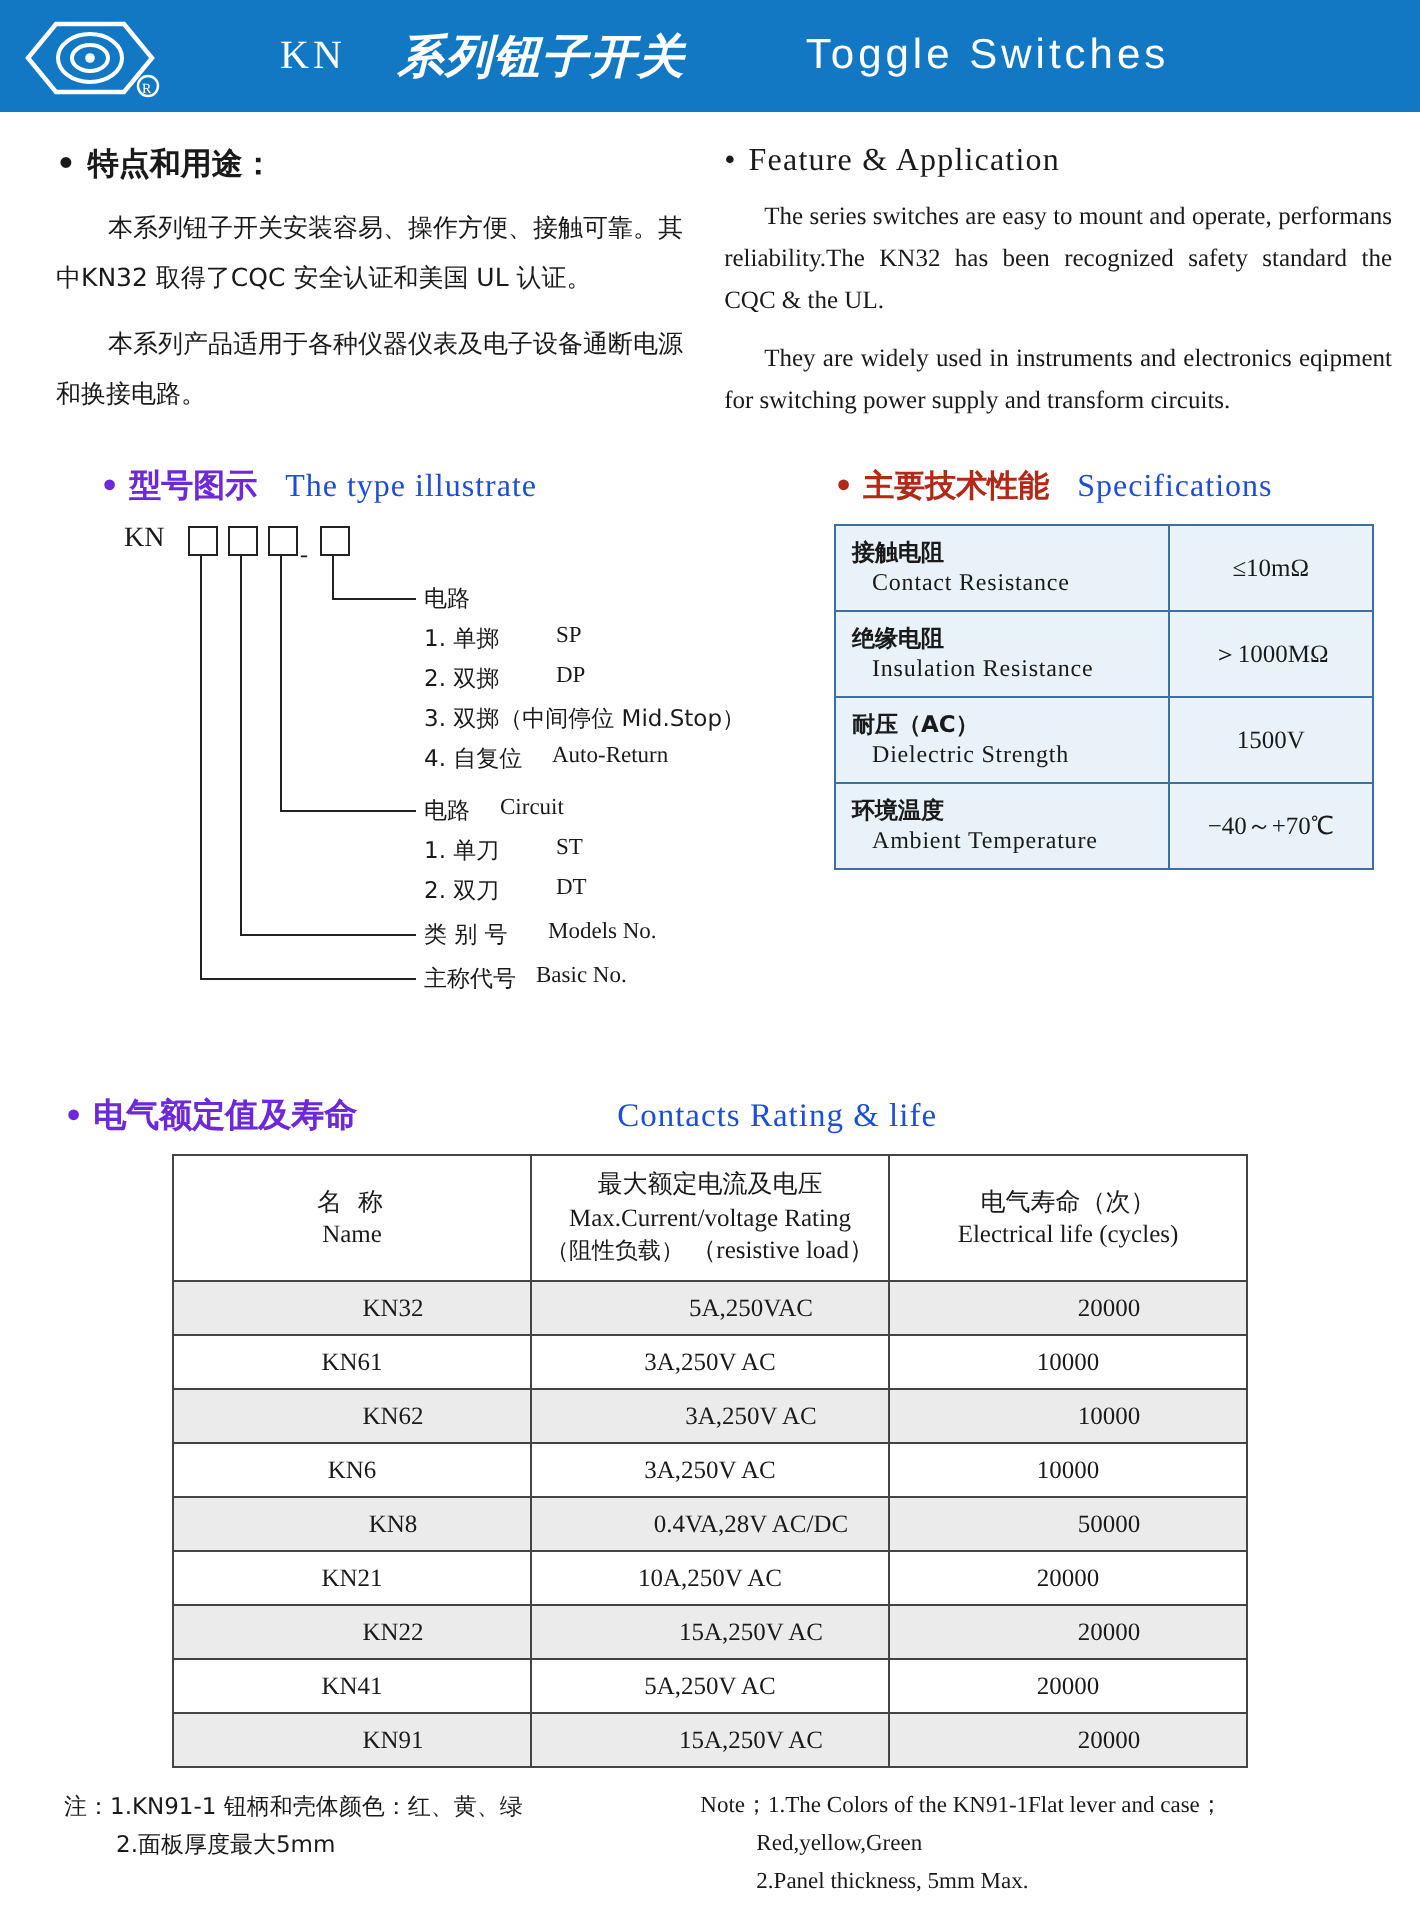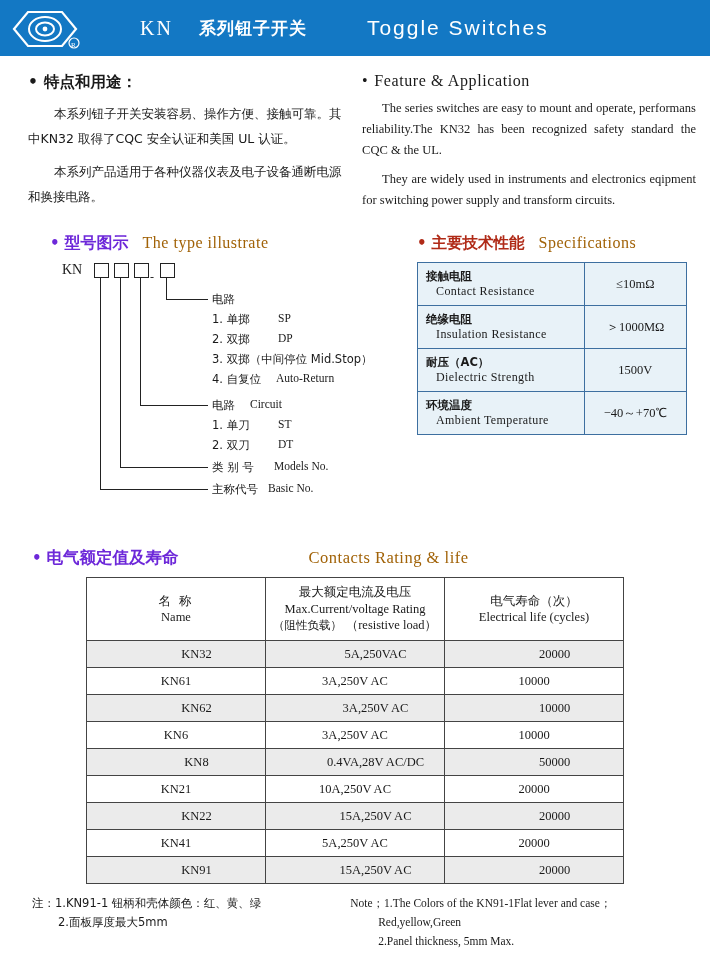--- a/index.html
+++ b/index.html
@@ -35,21 +35,22 @@
     color: #ffffff;
     font-family: "Liberation Serif", serif;
     font-size: 20px;
     letter-spacing: 2px;
     margin-left: 58px;
   }
   .hdr-cn {
     color: #ffffff;
     font-family: "DejaVu Sans", sans-serif;
     font-weight: bold;
-    font-size: 17px;
+    font-style: italic;
+    font-size: 23px;
     letter-spacing: 1px;
     margin-left: 26px;
   }
   .hdr-en {
     color: #ffffff;
     font-family: "Liberation Sans", sans-serif;
     font-size: 21px;
     letter-spacing: 2px;
     margin-left: 60px;
   }
@@ -65,21 +66,21 @@
   }
   .bullet-title::before {
     content: "\2022";
     font-size: 15px;
     margin-right: 5px;
   }
   .bullet-title-en {
     font-family: "Liberation Serif", serif;
     font-size: 16px;
     letter-spacing: 0.5px;
-    color: #a16207;
+    color: #1d4ed8;
     margin-top: 16px;
   }
 
   
   .intro {
     display: flex;
     margin-top: 16px;
   }
   .intro-col-cn { width: 330px; padding-left: 14px; }
   .intro-col-en { width: 340px; padding-left: 10px; }

